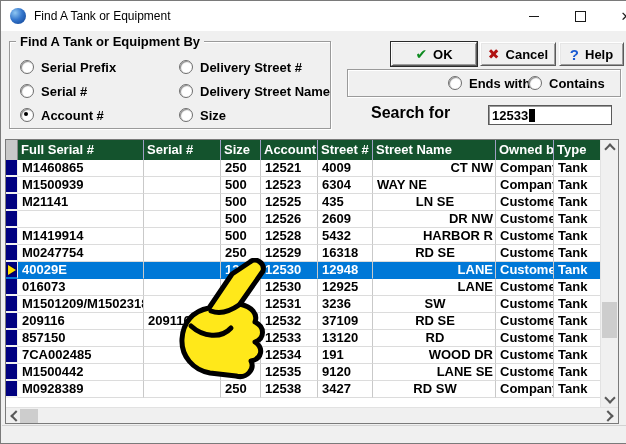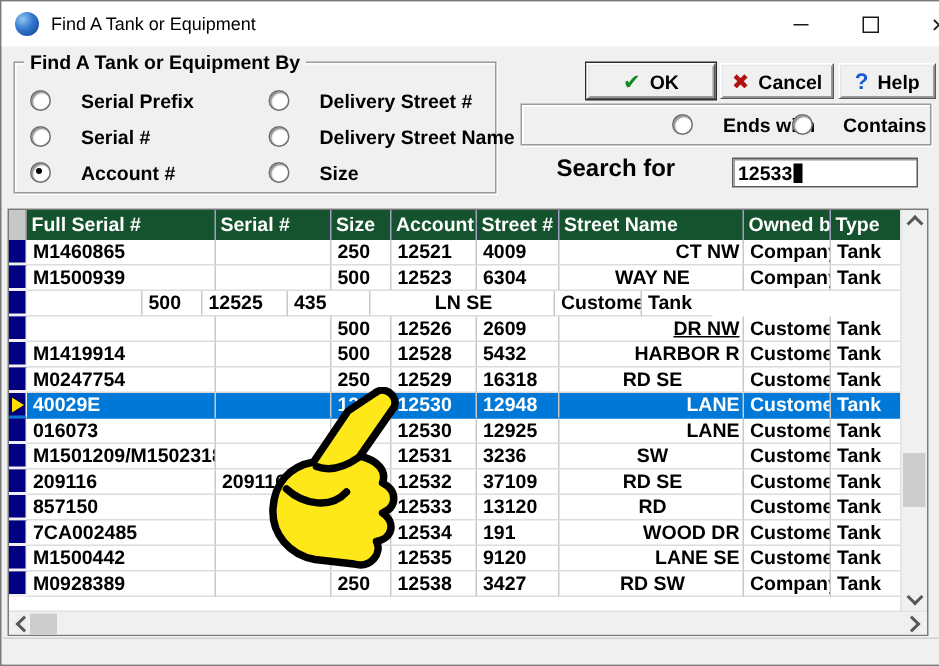--- a/index.html
+++ b/index.html
@@ -23,21 +23,21 @@
   .legend{position:absolute;top:-8px;left:6px;background:#f0f0f0;padding:0 4px;font-weight:bold;font-size:13px;color:#000;white-space:nowrap;}
   .btn3d{position:absolute;height:22px;background:#f0f0f0;border:1px solid;border-color:#ffffff #5a5a5a #5a5a5a #ffffff;
     box-shadow:inset 1px 1px 0 #e6e6e6, inset -1px -1px 0 #9c9c9c;
     display:flex;align-items:center;justify-content:center;font-weight:bold;font-size:13px;gap:6px;cursor:default;}
   .btn-default{box-shadow:0 0 0 1px #2a2a2a, inset 1px 1px 0 #e6e6e6, inset -1px -1px 0 #9c9c9c;}
   .btn-ico{font-size:14px;font-weight:bold;line-height:1;}
   .ico-ok{color:#0d8a1f;}
   .ico-cancel{color:#b01212;}
   .ico-help{color:#1a5ad2;font-size:15px;}
 
-  .radio-item{position:absolute;display:flex;align-items:center;gap:20px;height:14px;}
+  .radio-item{position:absolute;display:flex;align-items:center;gap:7px;height:14px;}
   .radio{width:12px;height:12px;border-radius:50%;background:#fff;border:1px solid #6e6e6e;
     box-shadow:inset 1px 1px 1px rgba(0,0,0,.45), inset -1px -1px 0 #fdfdfd;position:relative;flex:none;}
   .radio .dot{display:none;}
   .radio-item.checked .radio .dot{display:block;position:absolute;left:3px;top:3px;width:4px;height:4px;border-radius:50%;background:#000;}
   .radio-label{font-weight:bold;font-size:13px;color:#000;white-space:nowrap;}
 
   .search-label{position:absolute;left:370px;top:103px;font-weight:bold;font-size:16px;}
   .search-input{position:absolute;left:487px;top:104px;width:119px;height:18px;background:#fff;
     border:1px solid #5a5a5a;box-shadow:inset 1px 1px 0 #9a9a9a;padding-left:3px;
     font-weight:bold;font-size:13px;display:flex;align-items:center;}
@@ -188,42 +188,43 @@
           <div class="cell c-own">Company</div>
           <div class="cell c-type">Tank</div>
         </div>
         <div class="grid-row">
           <div class="cell gutter"></div>
           <div class="cell c-fs">M1500939</div>
           <div class="cell c-ser"></div>
           <div class="cell c-size">500</div>
           <div class="cell c-acct">12523</div>
           <div class="cell c-stno">6304</div>
-          <div class="cell c-stname" style="text-align: center;">WAY NE</div>
+          <div class="cell c-stname" style="text-align: left;">WAY NE</div>
           <div class="cell c-own">Company</div>
           <div class="cell c-type">Tank</div>
         </div>
         <div class="grid-row">
           <div class="cell gutter"></div>
+          <div class="cell c-fs">M21141</div>
           <div class="cell c-ser"></div>
           <div class="cell c-size">500</div>
           <div class="cell c-acct">12525</div>
           <div class="cell c-stno">435</div>
           <div class="cell c-stname" style="text-align: center;">LN SE</div>
           <div class="cell c-own">Customer</div>
           <div class="cell c-type">Tank</div>
         </div>
         <div class="grid-row">
           <div class="cell gutter"></div>
           <div class="cell c-fs"></div>
           <div class="cell c-ser"></div>
           <div class="cell c-size">500</div>
           <div class="cell c-acct">12526</div>
           <div class="cell c-stno">2609</div>
-          <div class="cell c-stname" style="text-align: right; text-decoration: underline;">DR NW</div>
+          <div class="cell c-stname" style="text-align: right;">DR NW</div>
           <div class="cell c-own">Customer</div>
           <div class="cell c-type">Tank</div>
         </div>
         <div class="grid-row">
           <div class="cell gutter"></div>
           <div class="cell c-fs">M1419914</div>
           <div class="cell c-ser"></div>
           <div class="cell c-size">500</div>
           <div class="cell c-acct">12528</div>
           <div class="cell c-stno">5432</div>

